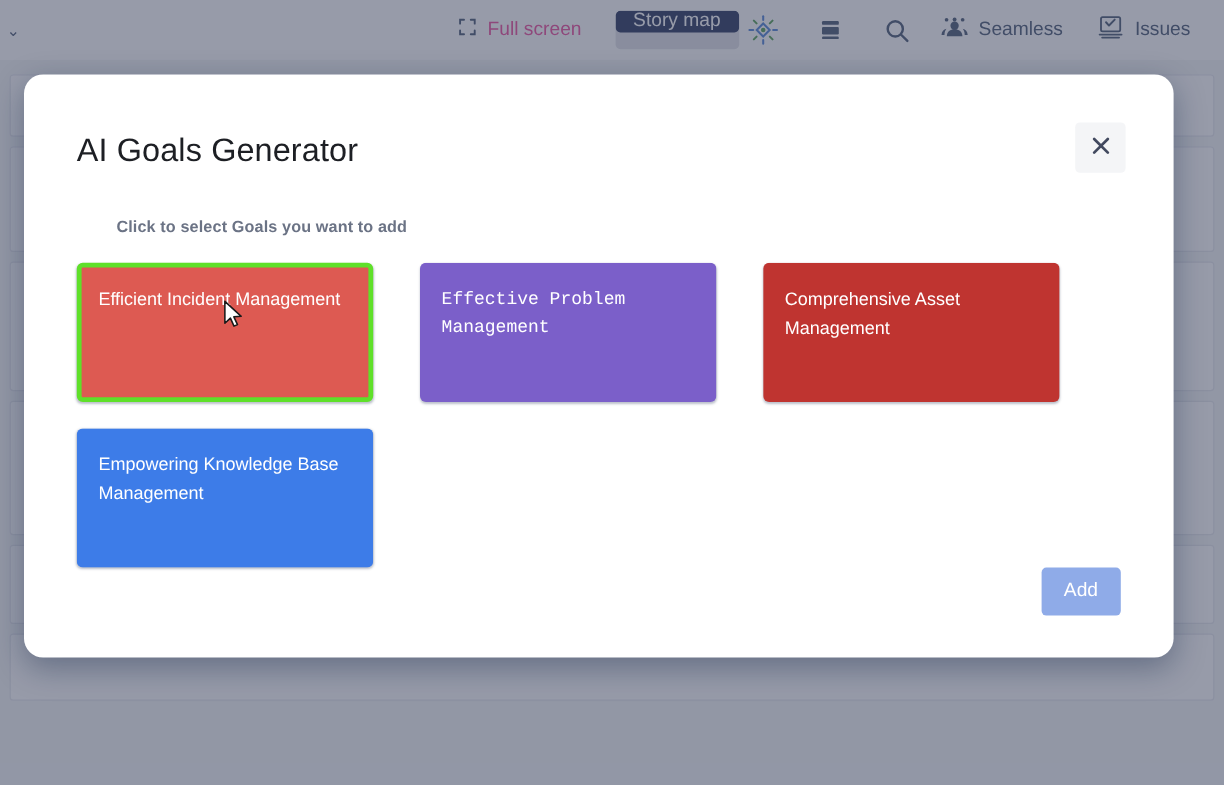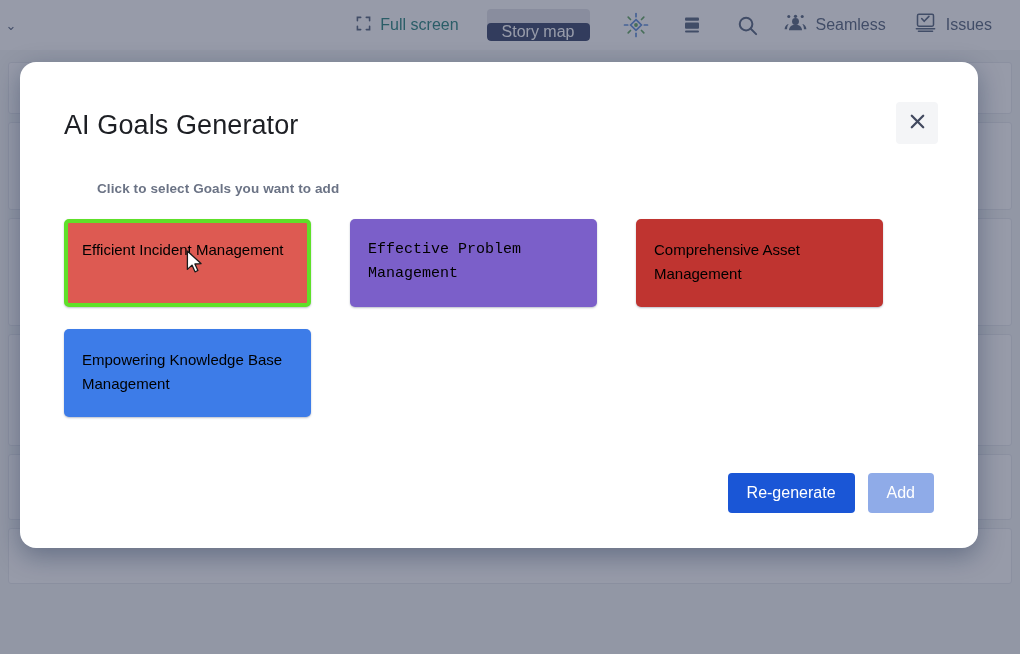--- a/index.html
+++ b/index.html
@@ -42,35 +42,34 @@
     width: 22px;
     text-align: center;
   }
 
   .tb-spacer { flex: 1 1 auto; }
 
   .tb-item {
     display: flex;
     align-items: center;
     gap: 9px;
-    color: #0f766e;
+    color: #ec4899;
     font-size: 16px;
     padding: 4px 6px;
   }
 
   .tb-fullscreen { margin-right: 22px; }
 
   .seg-group {
     display: flex;
-    align-items: flex-end;
+    align-items: flex-start;
     background: #dfe1e6;
     border-radius: 4px;
     overflow: hidden;
     height: 32px;
-    margin-right: 26px;
   }
   .seg-btn {
     display: flex;
     align-items: center;
     padding: 0 15px;
     font-size: 16px;
     color: #42526e;
   }
   .seg-btn.active {
     background: #1f2d57;
@@ -165,24 +164,24 @@
   
   #goals-grid {
     margin-top: 23px;
     display: grid;
     grid-template-columns: repeat(3, 247px);
     gap: 22px 39px;
   }
 
   .goal-card {
     position: relative;
-    height: 88px;
+    height: 116px;
     border-radius: 5px;
     padding: 15px 14px;
-    color: #000000;
+    color: #ffffff;
     font-size: 15px;
     line-height: 1.62;
     cursor: pointer;
     border: 4px solid transparent;
     box-shadow: 0 1px 2px rgba(9, 30, 66, 0.28);
   }
 
   .goal-card.selected {
     border-color: #5fe029;
   }
@@ -352,21 +351,20 @@
     </div>
     <div class="goal-card" style="background: rgb(191, 52, 48);">
       <span class="goal-label">Comprehensive Asset Management</span>
     </div>
     <div class="goal-card" style="background: rgb(61, 124, 232);">
       <span class="goal-label">Empowering Knowledge Base Management</span>
     </div>
   </div>
 
   <div id="modal-actions">
-    <button class="action-btn" id="regenerate-button">Re-generate</button>
     <button class="action-btn" id="add-button">Add</button>
   </div>
 
 </div>
 
 <div id="mouse-cursor">
   <svg width="17" height="24" viewBox="0 0 17 24">
     <path d="M1.4 1.1 L1.4 19.4 L6.0 15.1 L9.0 21.8 L11.9 20.5 L8.9 14.0 L15.0 13.6 Z" fill="#ffffff" stroke="#1a1a1a" stroke-width="1.3" stroke-linejoin="round"></path>
   </svg>
 </div>

